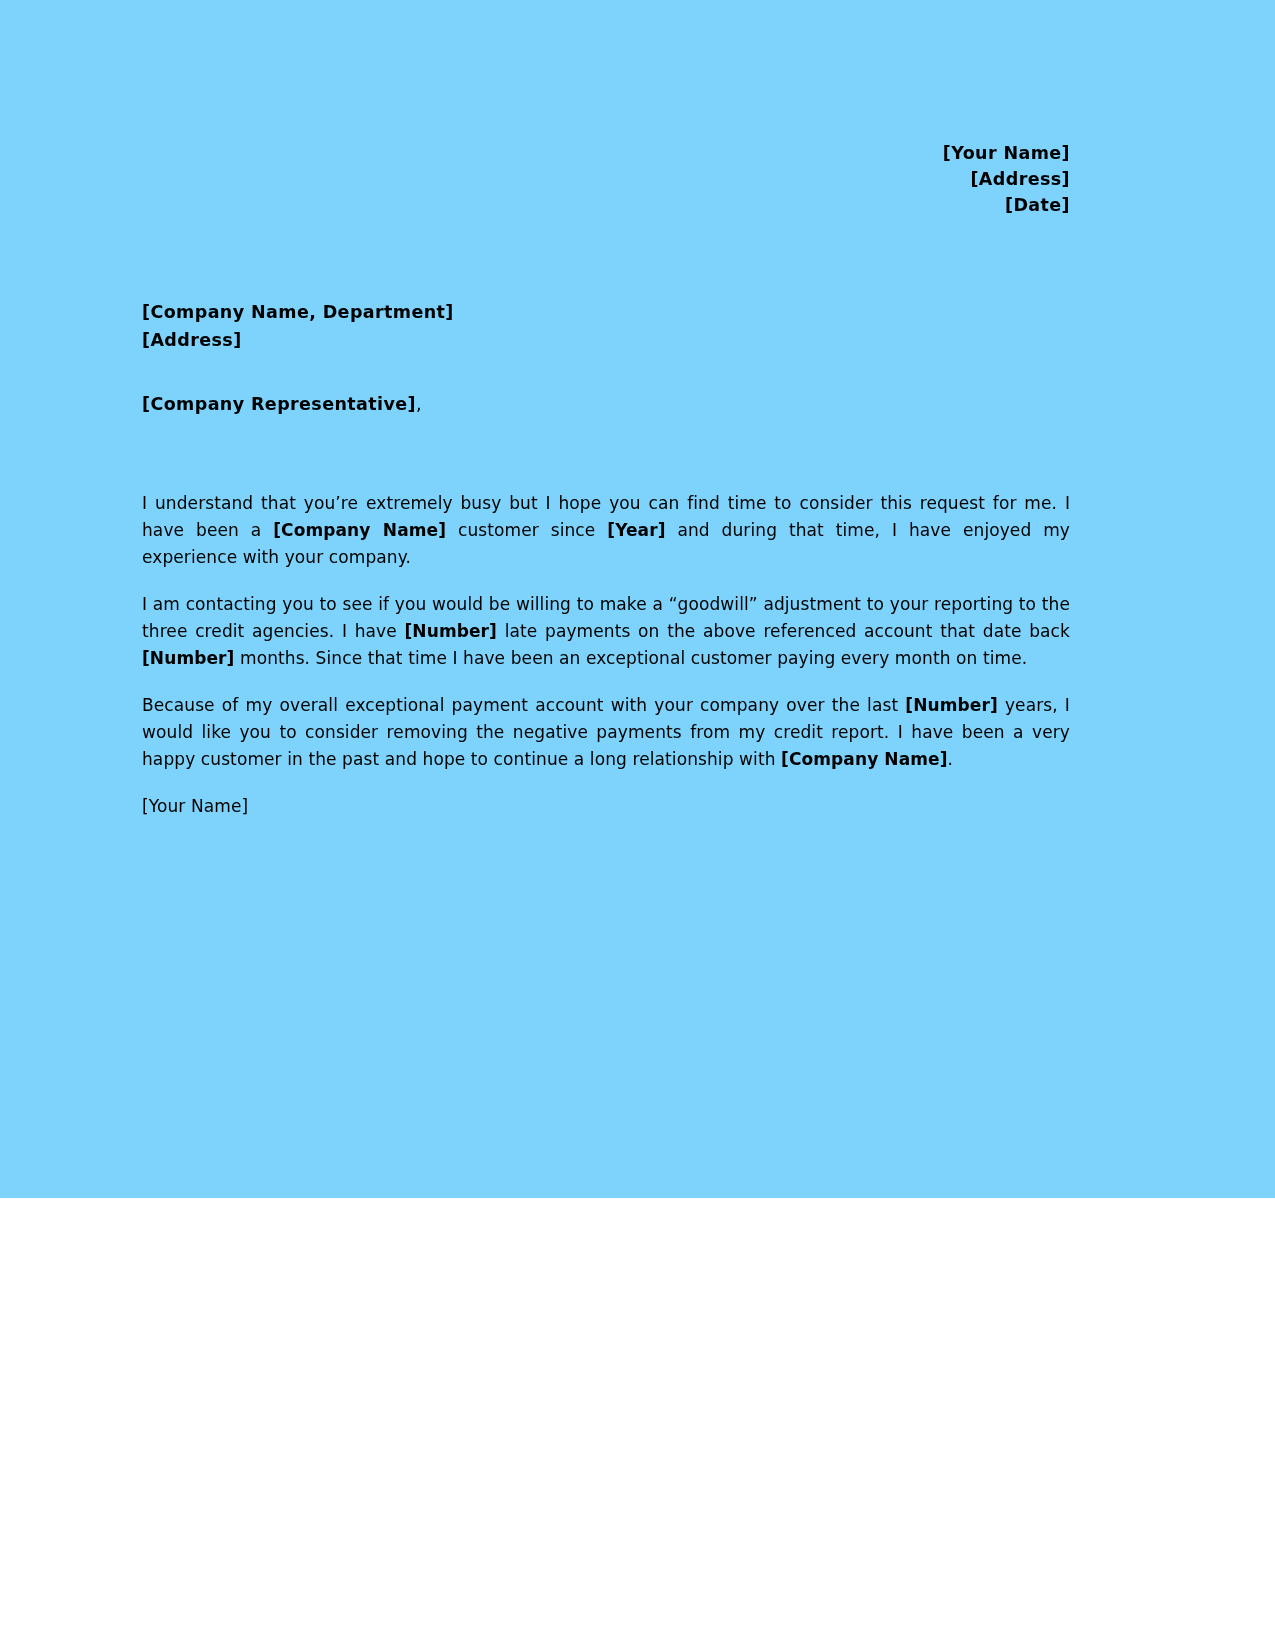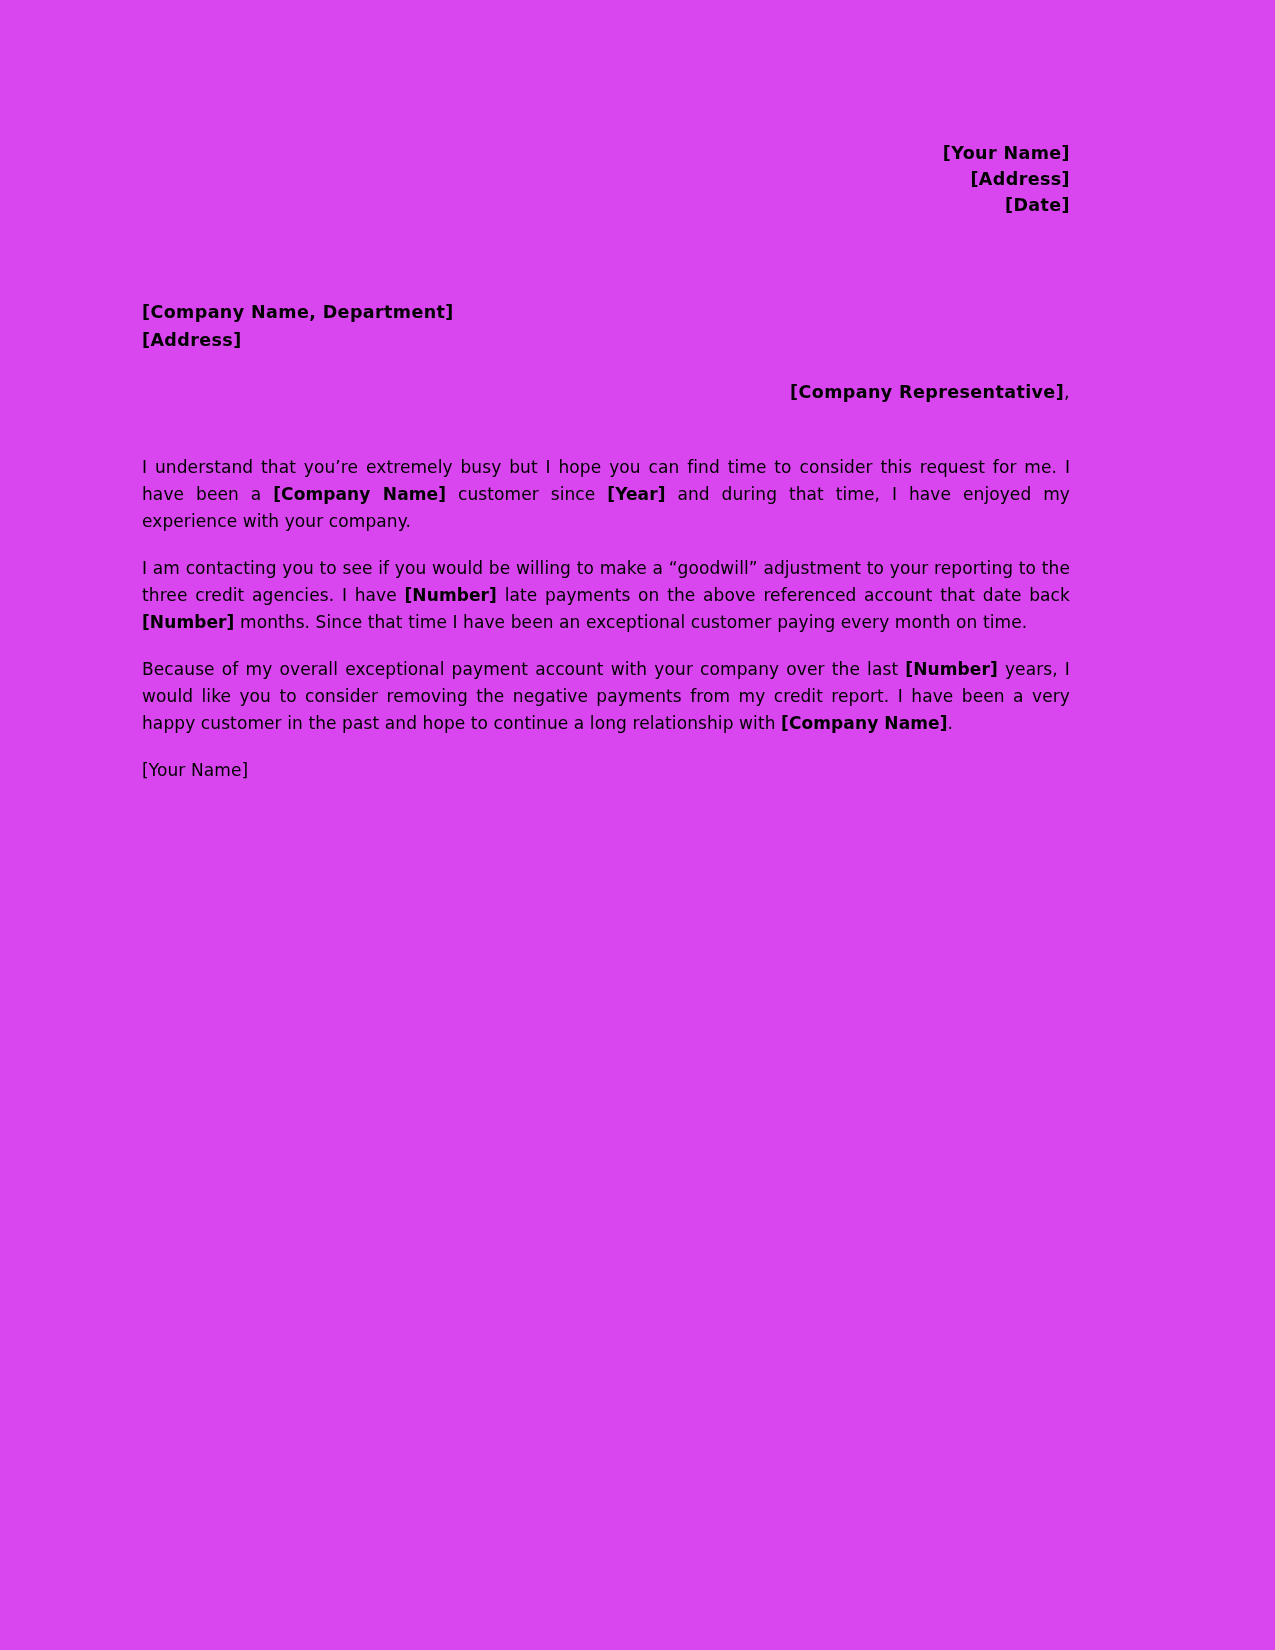--- a/index.html
+++ b/index.html
@@ -6,22 +6,22 @@
     margin: 0;
     padding: 0;
     background: #ffffff;
   }
   body {
     font-family: "DejaVu Sans", sans-serif;
     color: #000000;
   }
   .page {
     width: 1275px;
-    height: 1650px;
-    background: #d946ef;
+    height: 1198px;
+    background: #7dd3fc;
     position: relative;
     box-sizing: border-box;
     padding: 0;
     overflow: hidden;
   }
   .content {
     position: absolute;
     left: 142px;
     top: 140px;
     width: 928px;
@@ -38,30 +38,30 @@
   }
   .recipient-block {
     margin-top: 80px;
     font-weight: bold;
     font-size: 17.5px;
     line-height: 28px;
     letter-spacing: 0.4px;
     text-align: left;
   }
   .salutation {
-    margin-top: 28px;
+    margin-top: 40px;
     font-size: 17.5px;
     letter-spacing: 0.4px;
-    text-align: right;
+    text-align: left;
   }
   .salutation b {
     font-weight: bold;
   }
   .body-copy {
-    margin-top: 52px;
+    margin-top: 76px;
   }
   .body-copy p {
     font-size: 17px;
     line-height: 27px;
     text-align: justify;
     margin: 0 0 20px 0;
     letter-spacing: 0.1px;
   }
   .body-copy p:last-child {
     margin-bottom: 0;

